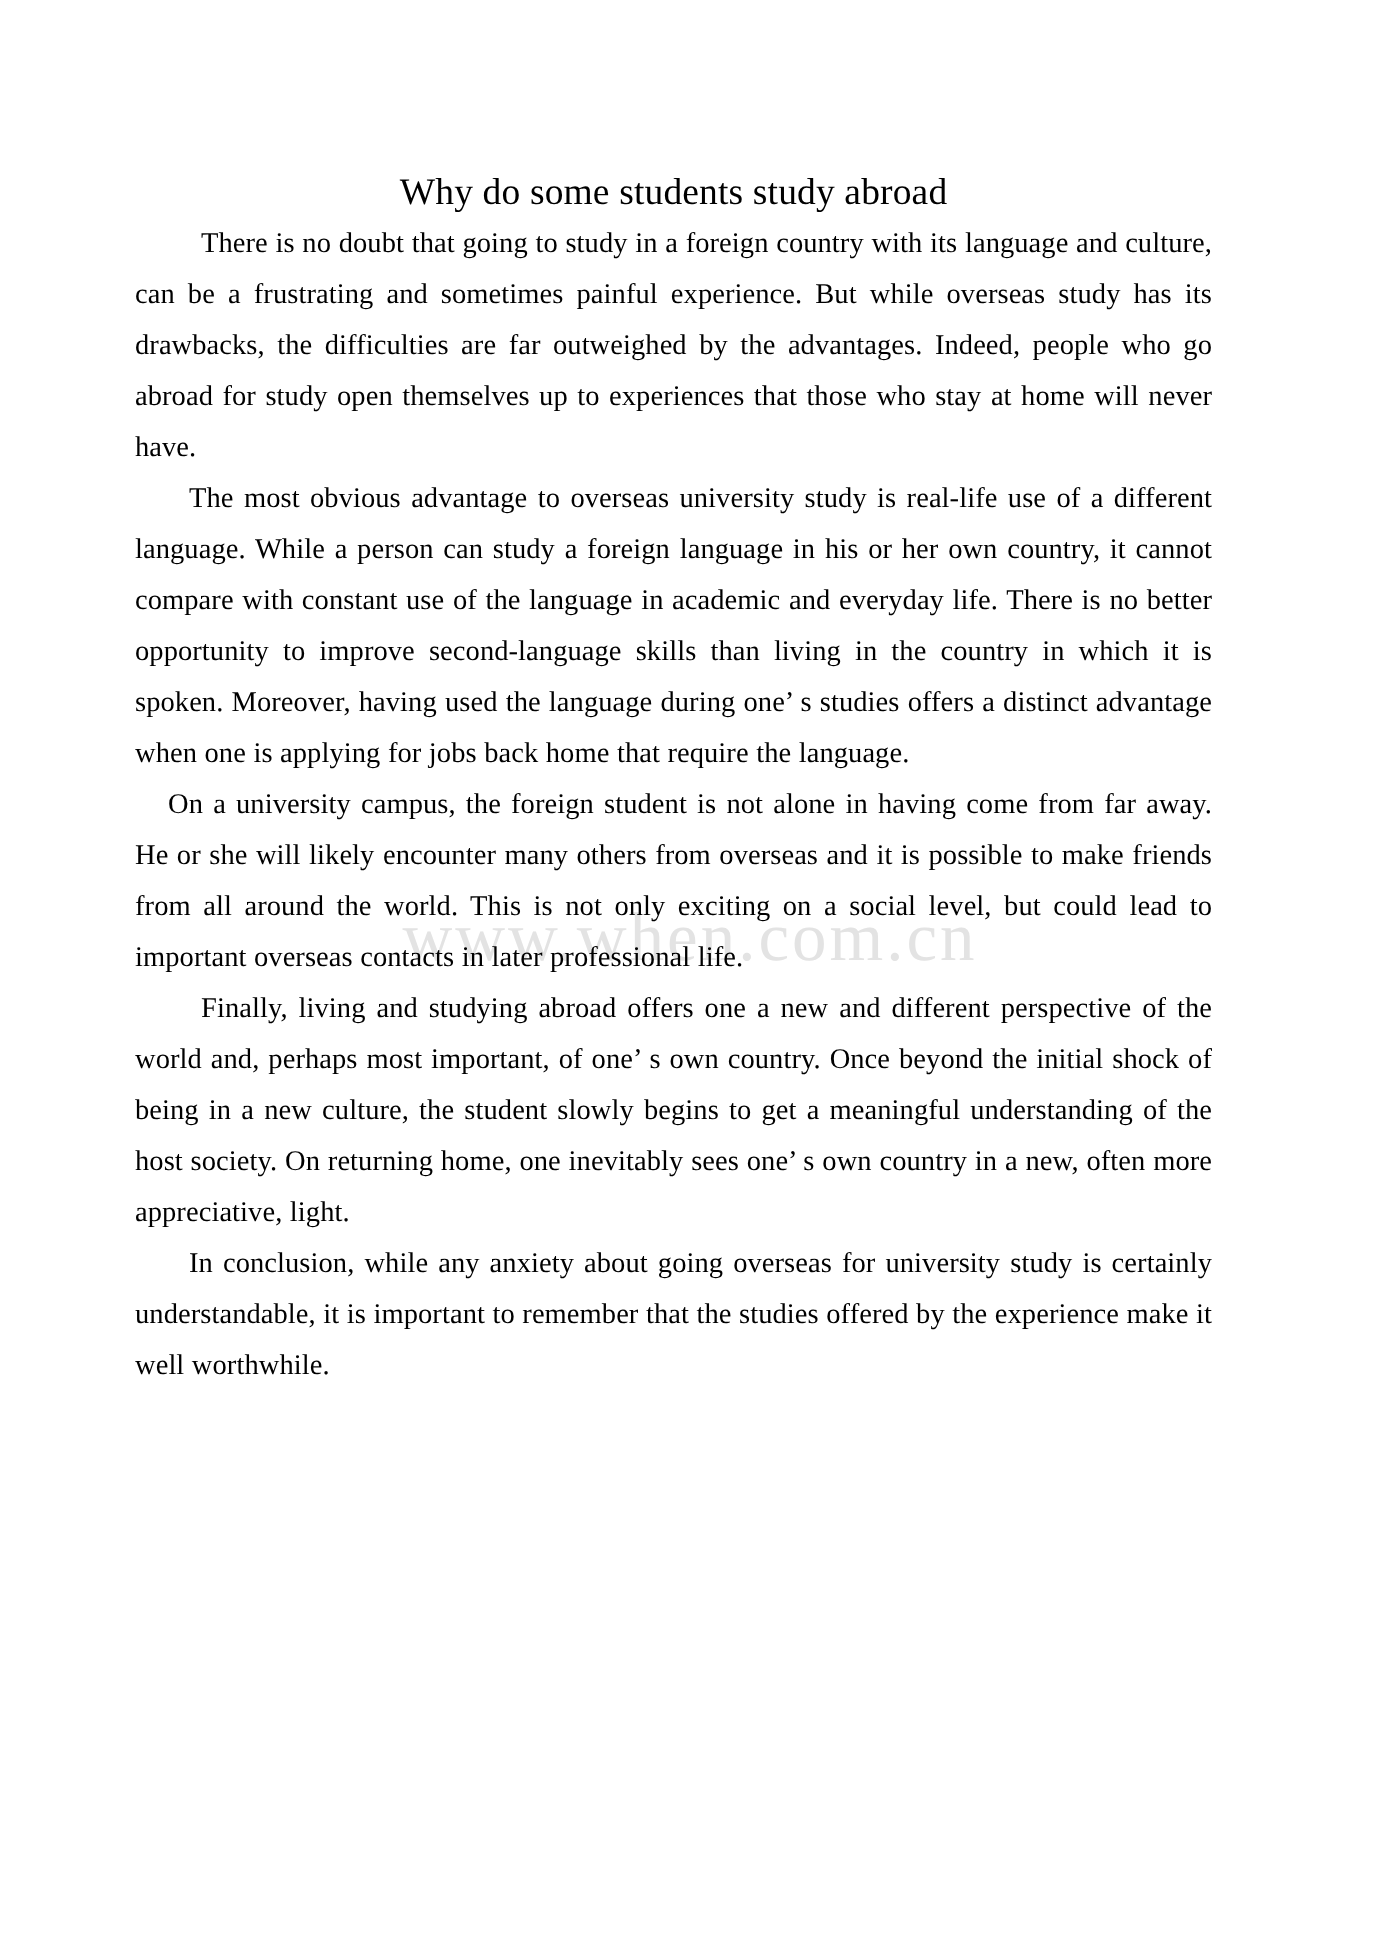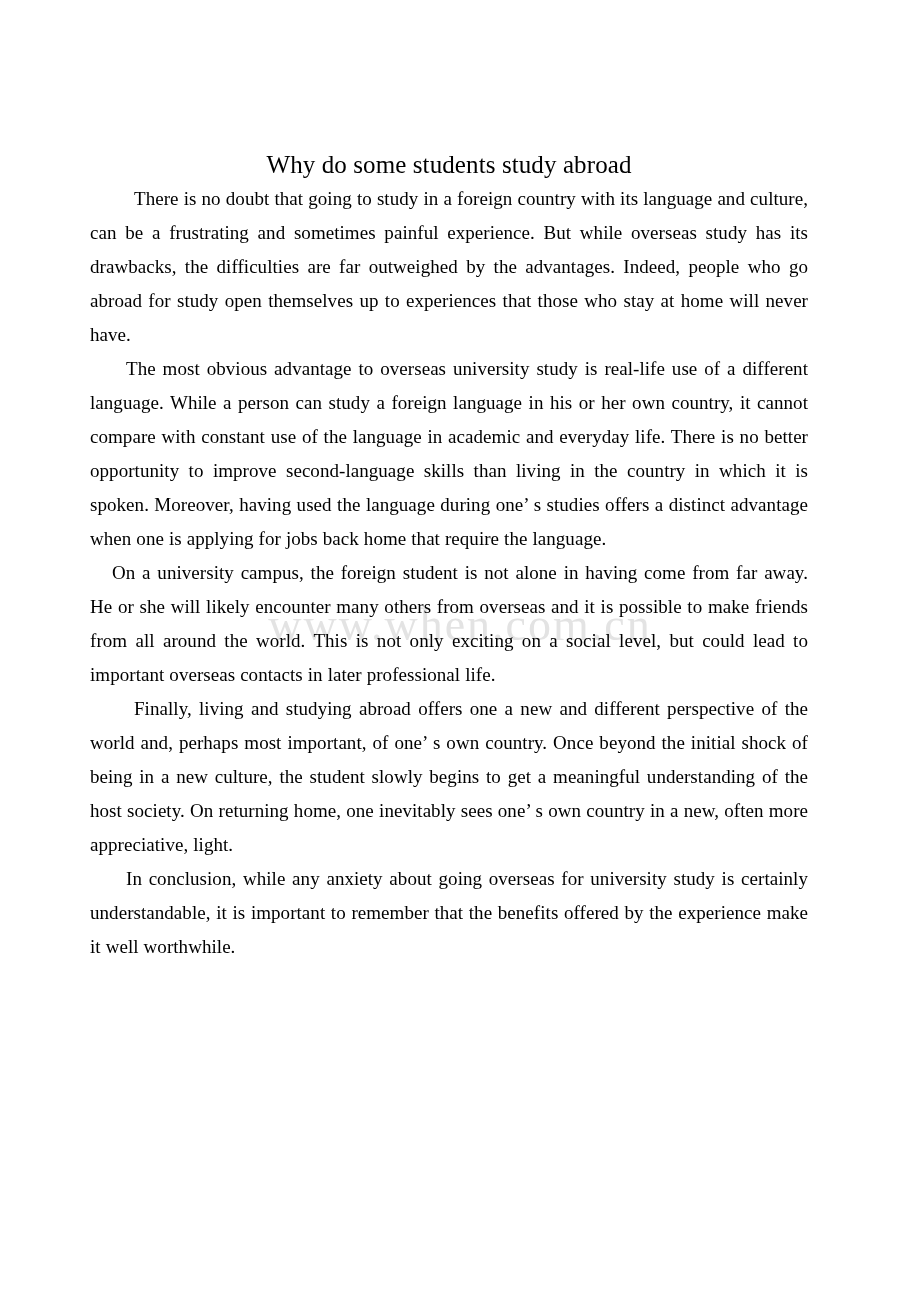--- a/index.html
+++ b/index.html
@@ -35,21 +35,20 @@
     pointer-events: none;
     z-index: 0;
     white-space: nowrap;
   }
   .content {
     position: absolute;
     left: 90px;
     top: 0;
     width: 718px;
     z-index: 1;
-    margin-top: 36px;
   }
   .doc-title {
     margin: 0;
     padding: 0;
     text-align: center;
     font-weight: normal;
     font-size: 25px;
     line-height: 34px;
     padding-top: 112px;
     letter-spacing: 0.1px;
@@ -81,16 +80,16 @@
     <h1 class="doc-title">Why do some students study abroad</h1>
 
     <p class="para indent-lg">There is no doubt that going to study in a foreign country with its language and culture, can be a frustrating and sometimes painful experience. But while overseas study has its drawbacks, the difficulties are far outweighed by the advantages. Indeed, people who go abroad for study open themselves up to experiences that those who stay at home will never have.</p>
 
     <p class="para indent-md">The most obvious advantage to overseas university study is real-life use of a different language. While a person can study a foreign language in his or her own country, it cannot compare with constant use of the language in academic and everyday life. There is no better opportunity to improve second-language skills than living in the country in which it is spoken. Moreover, having used the language during one’ s studies offers a distinct advantage when one is applying for jobs back home that require the language.</p>
 
     <p class="para indent-sm">On a university campus, the foreign student is not alone in having come from far away. He or she will likely encounter many others from overseas and it is possible to make friends from all around the world. This is not only exciting on a social level, but could lead to important overseas contacts in later professional life.</p>
 
     <p class="para indent-lg">Finally, living and studying abroad offers one a new and different perspective of the world and, perhaps most important, of one’ s own country. Once beyond the initial shock of being in a new culture, the student slowly begins to get a meaningful understanding of the host society. On returning home, one inevitably sees one’ s own country in a new, often more appreciative, light.</p>
 
-    <p class="para indent-md">In conclusion, while any anxiety about going overseas for university study is certainly understandable, it is important to remember that the benefits offered by the experience make it well worthwhile.</p>
+    <p class="para indent-md">In conclusion, while any anxiety about going overseas for university study is certainly understandable, it is important to remember that the studies offered by the experience make it well worthwhile.</p>
 
   </div>
 </div>
 
 </body></html>

